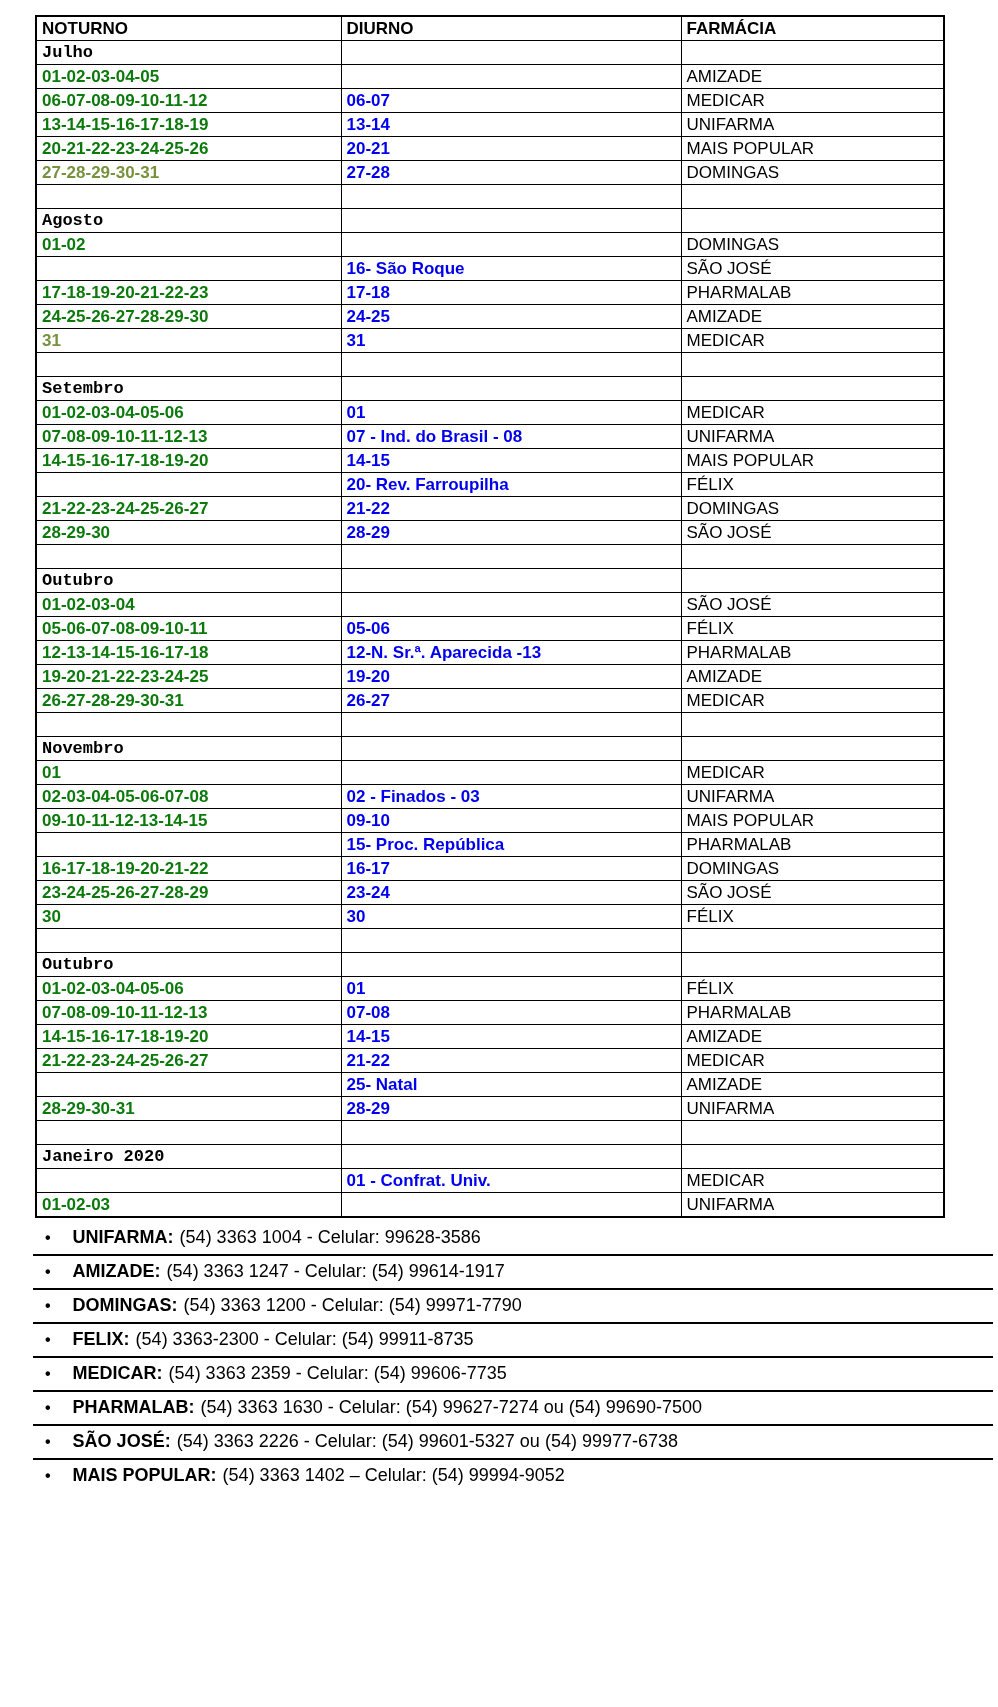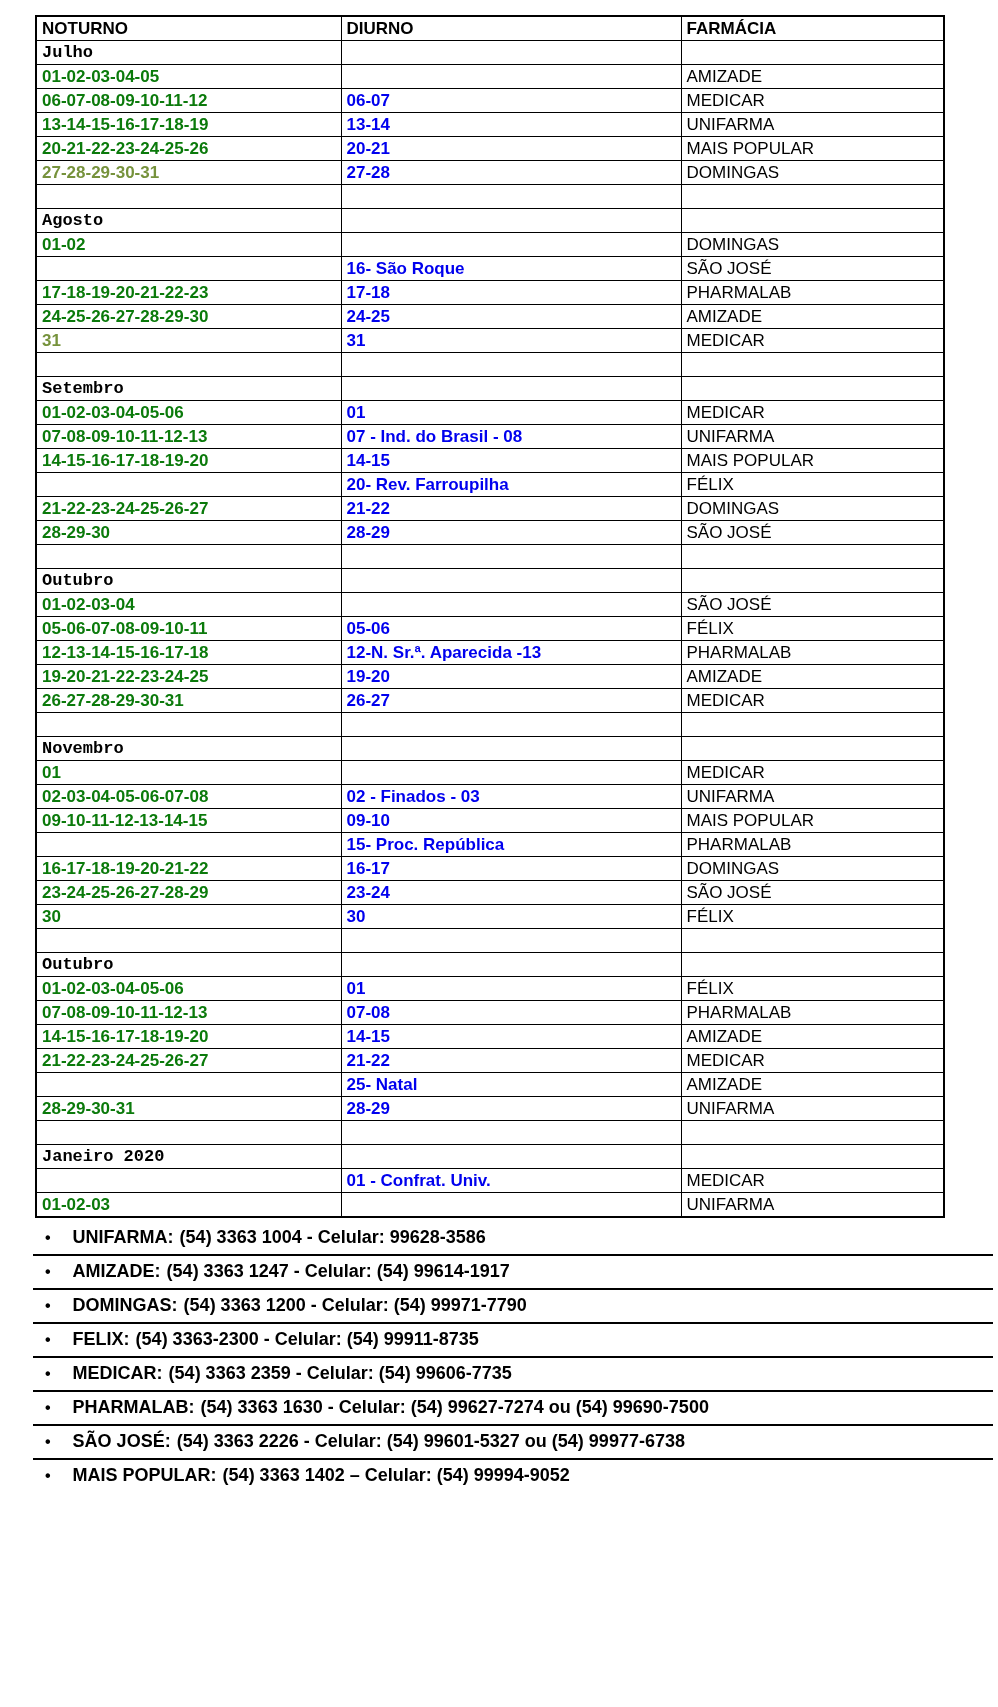--- a/index.html
+++ b/index.html
@@ -64,21 +64,21 @@
     border-bottom:2px solid #000;
     line-height:20px;
   }
   .contact-item.last{ border-bottom:none; }
   .bullet{
     font-weight:bold;
     margin-right:22px;
     font-size:16px;
   }
   .contact-name{ font-weight:bold; margin-right:6px; white-space:nowrap; }
-  .contact-info{ font-weight:bold; white-space:nowrap; }
+  .contact-info{ font-weight:normal; white-space:nowrap; }
 </style>
 </head>
 <body>
 
 <div class="page">
 
   <div class="schedule-wrap">
     <table class="schedule">
       <colgroup>
           <col class="c1">

